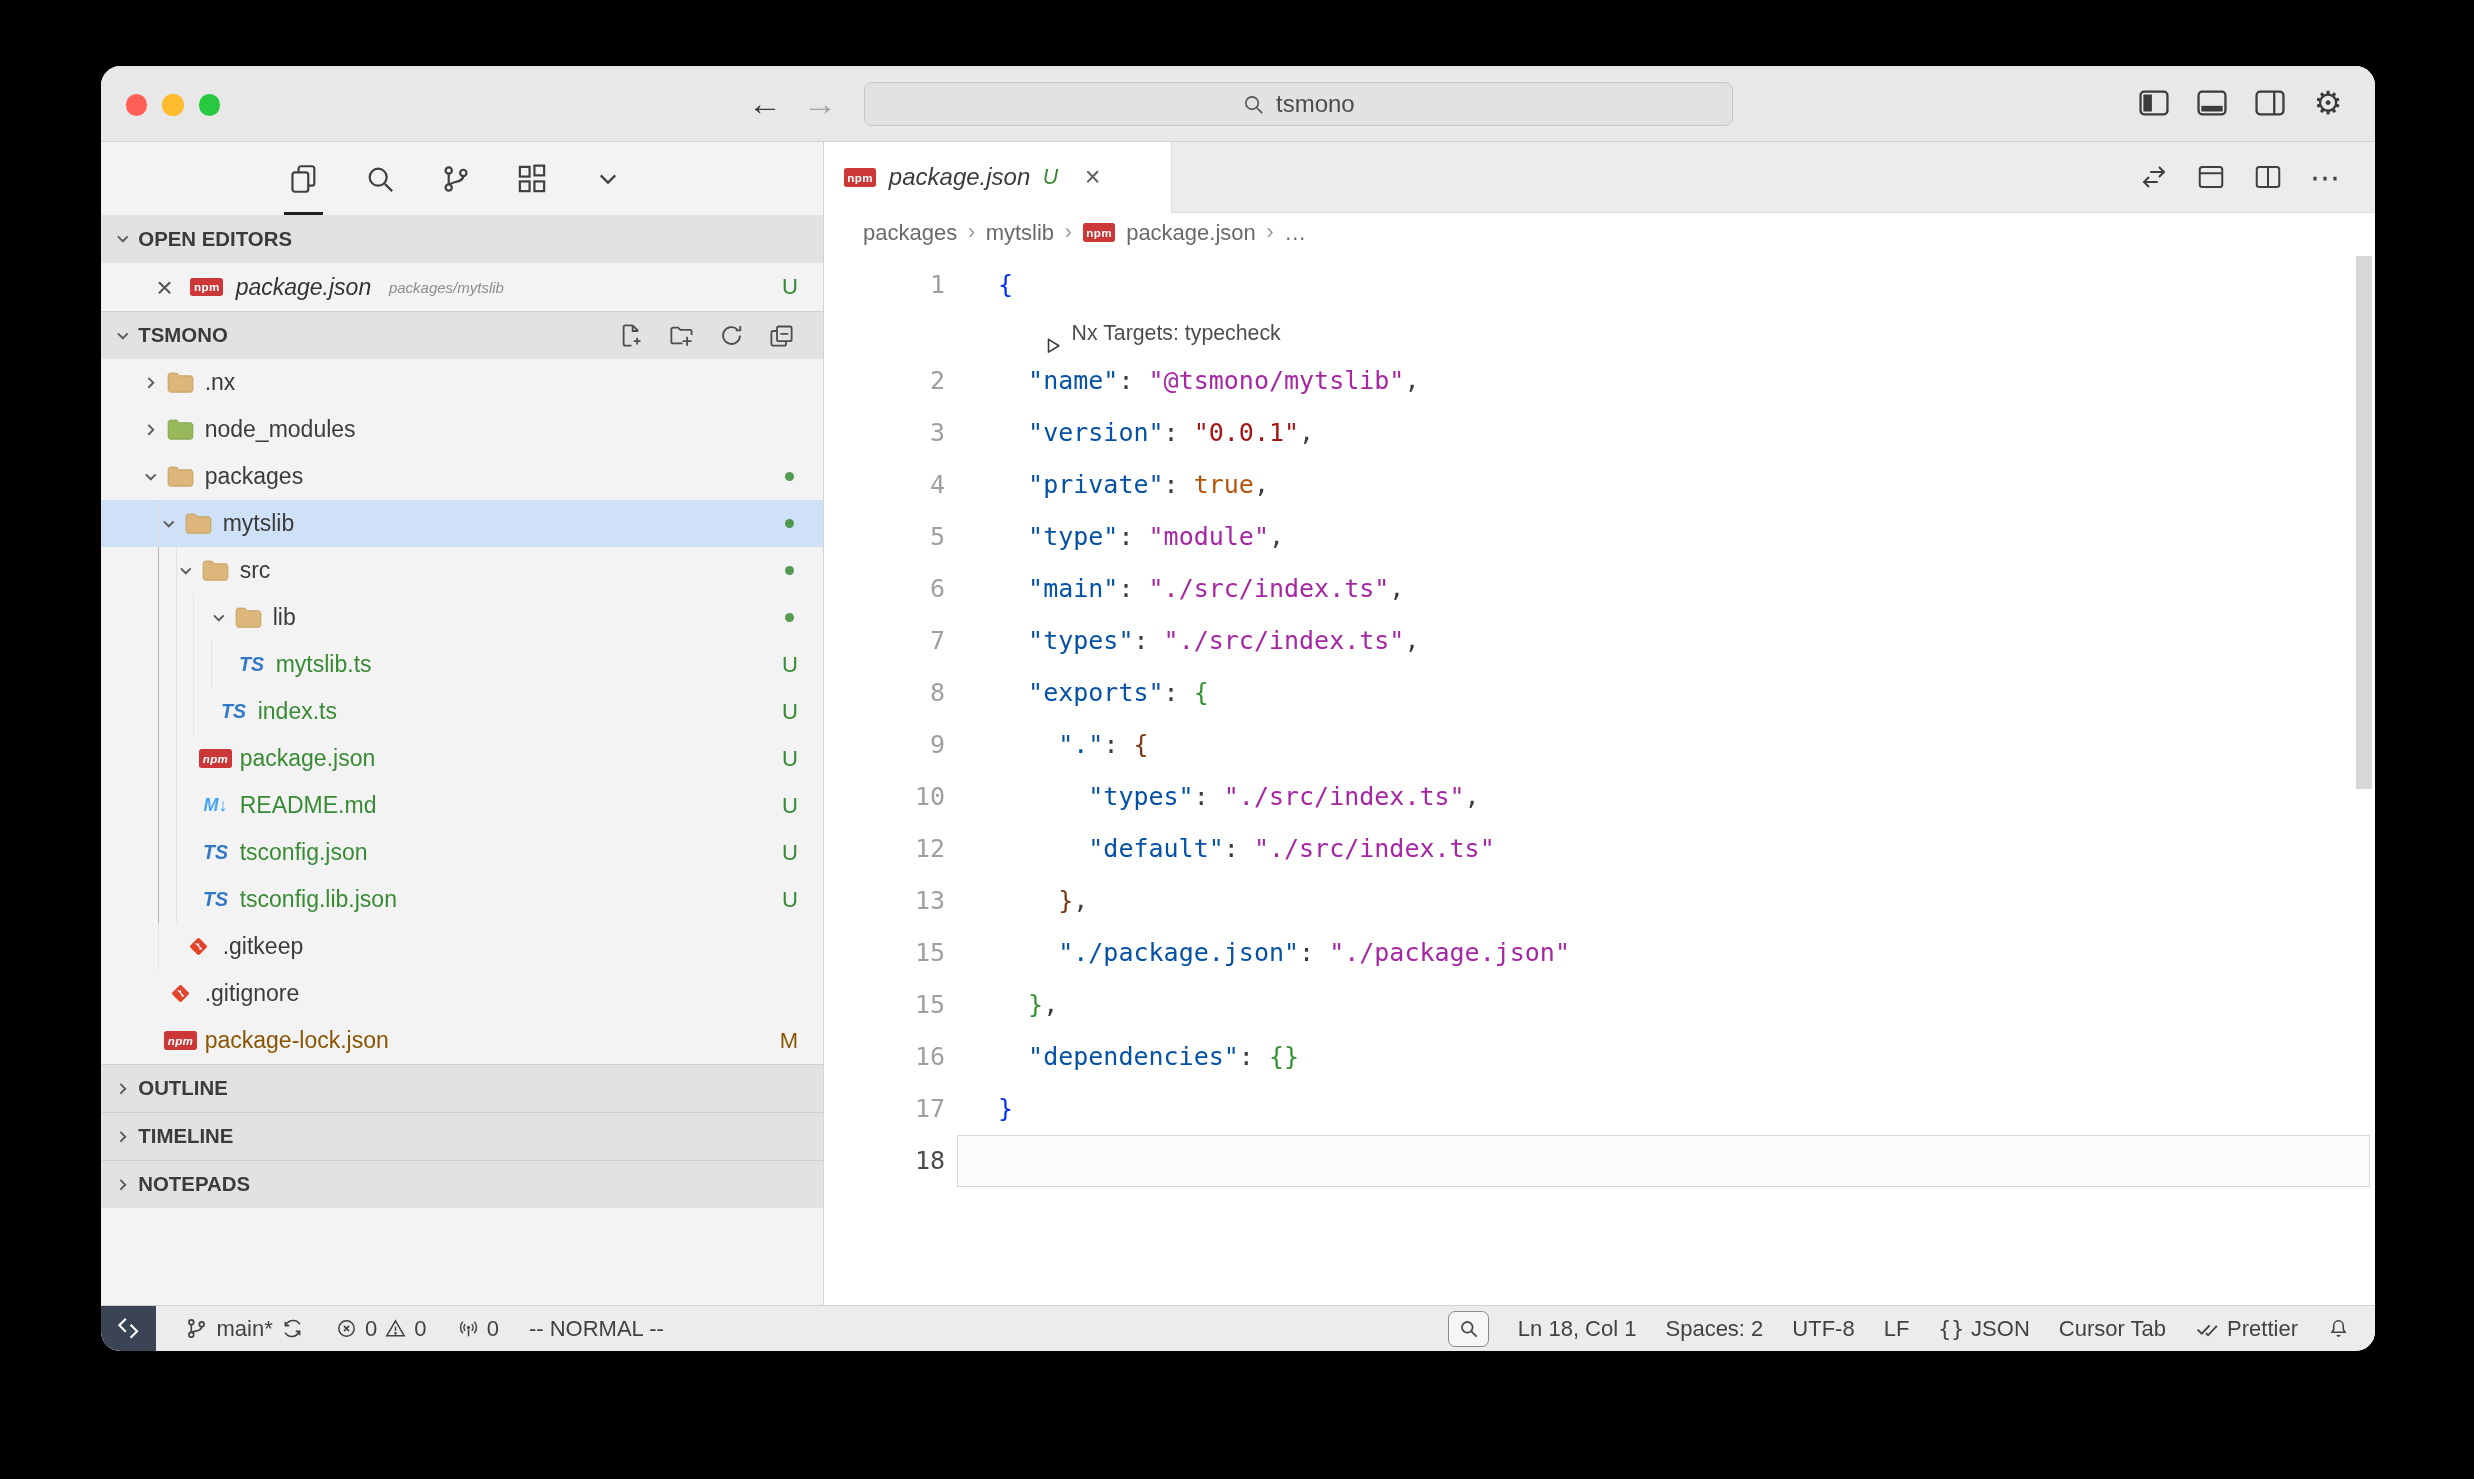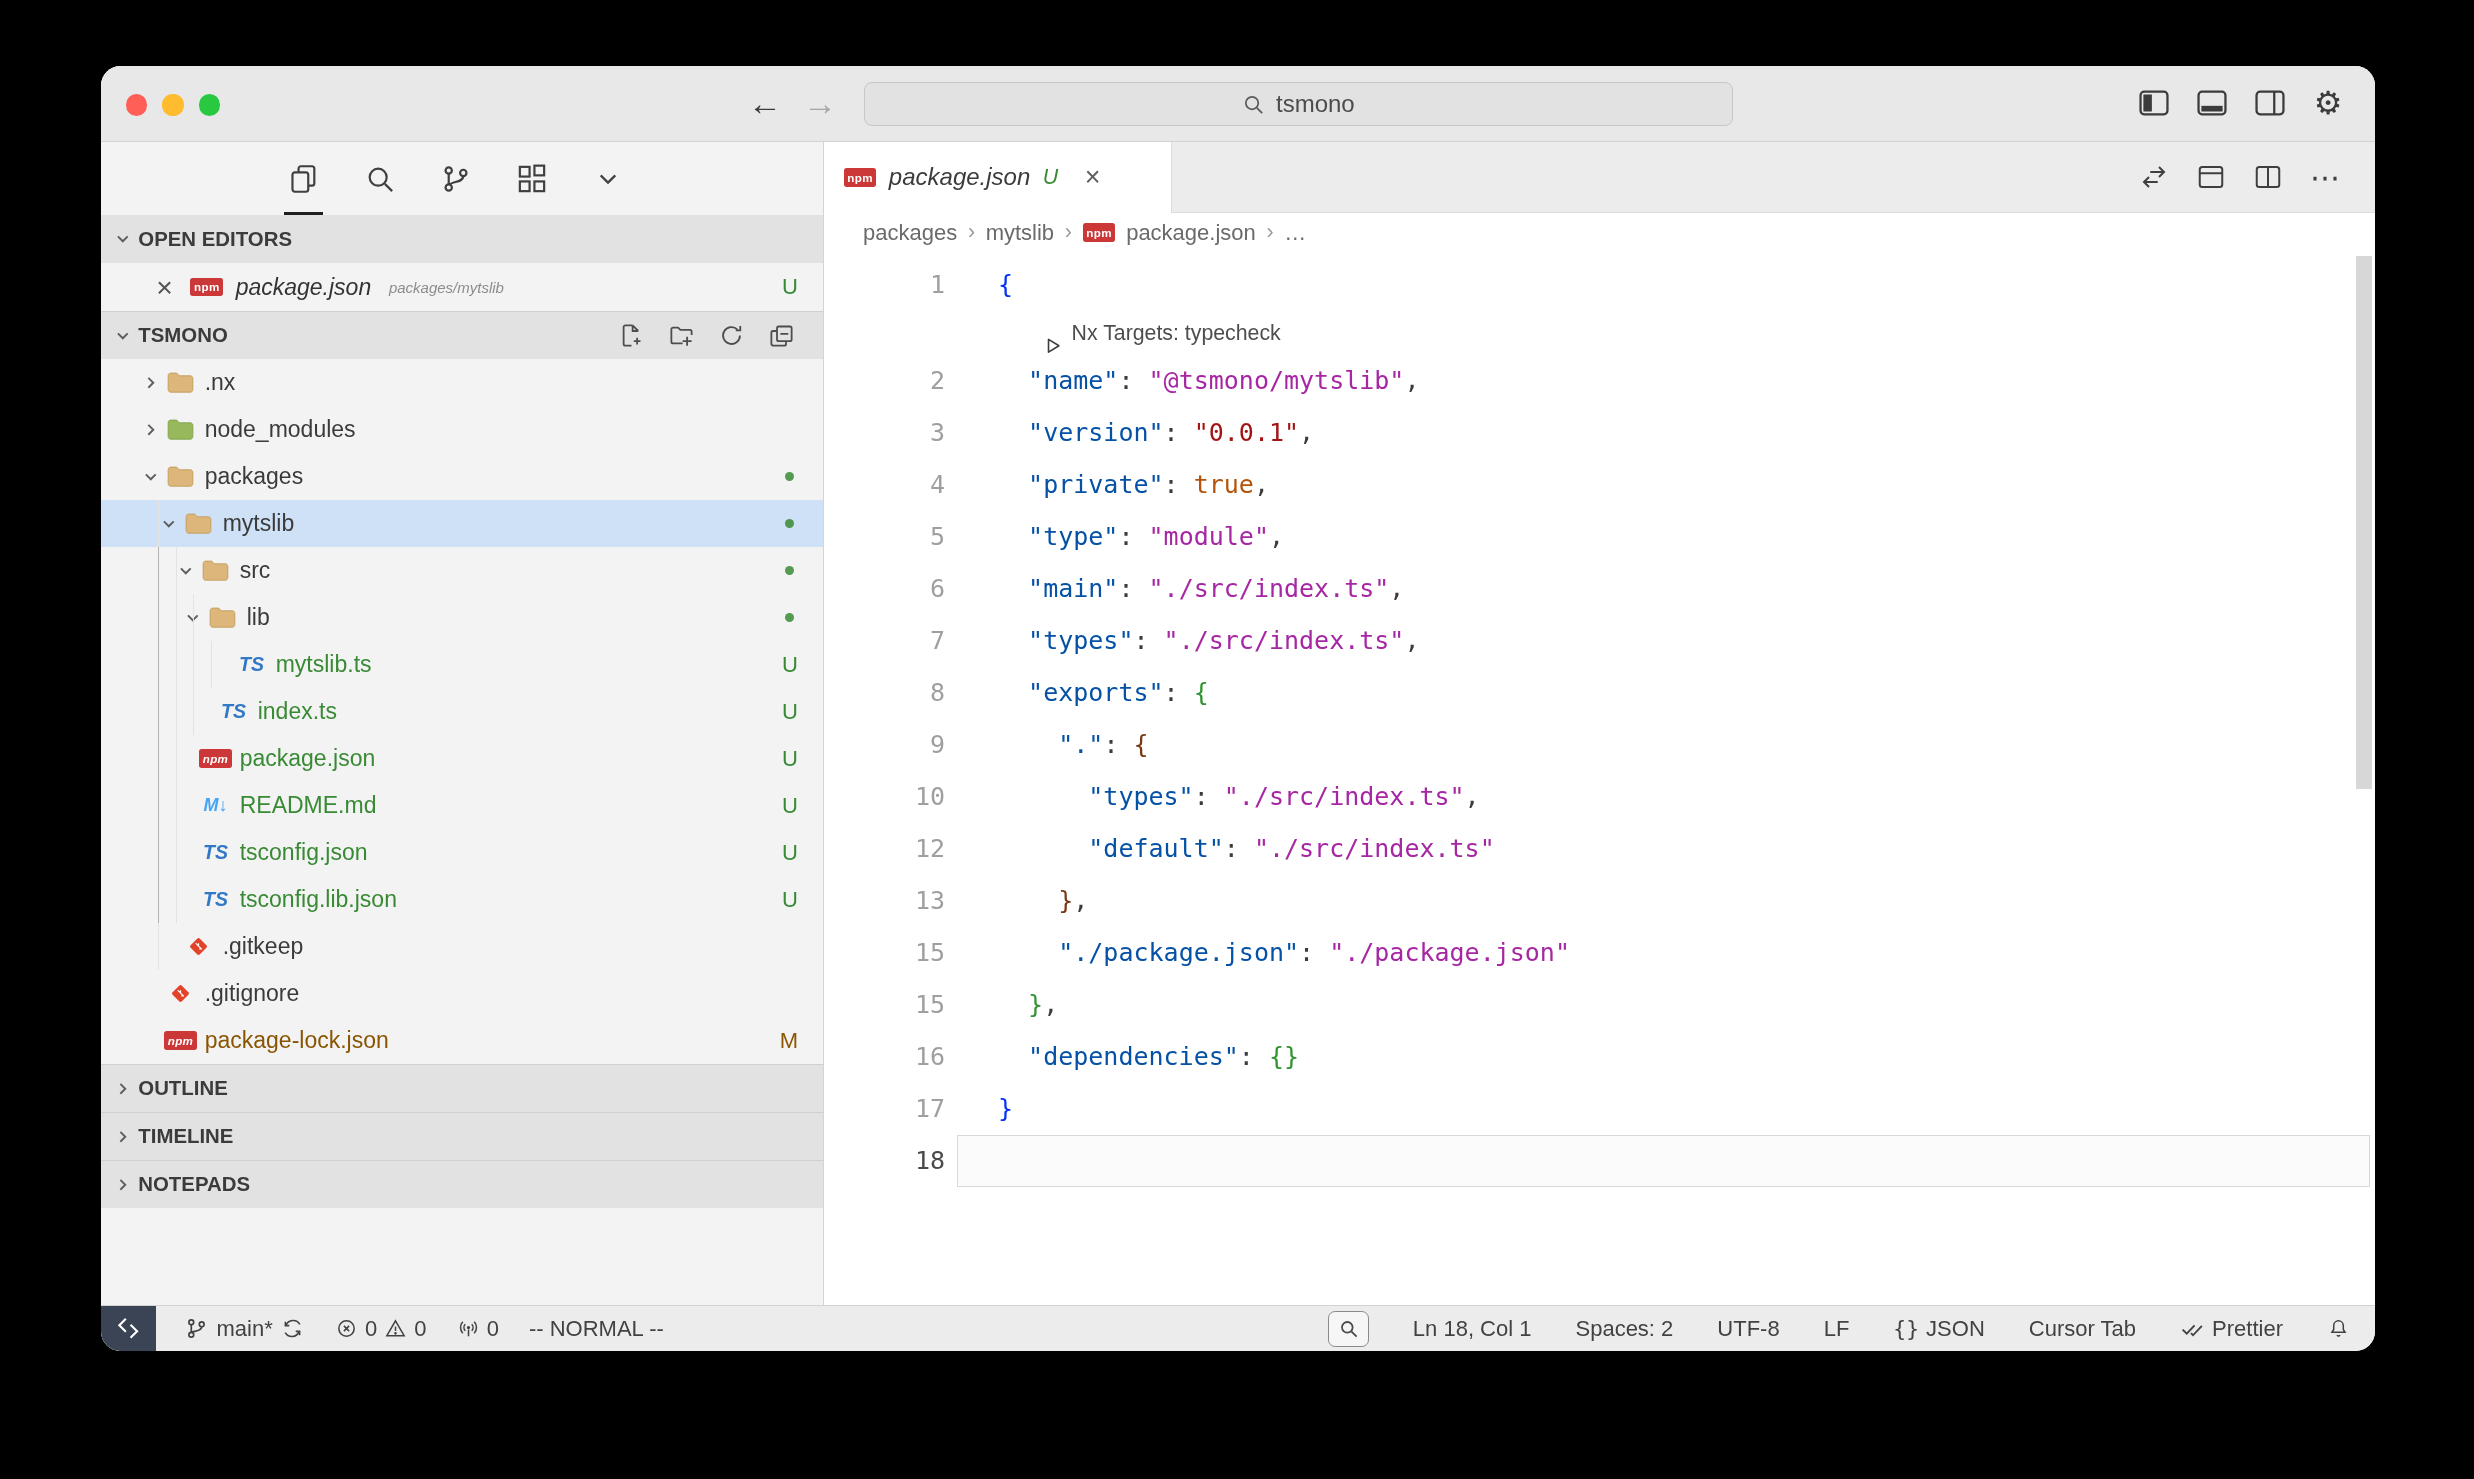--- a/index.html
+++ b/index.html
@@ -107,21 +107,21 @@
 
   .vthumb { position:absolute; right:2.7px; top:114px; width:16px; height:533px;
             background:rgba(110,110,110,.28); }
 
   
   .statusbar { flex:0 0 46px; background:#ececec; border-top:0.9px solid #d2d2d2;
                display:flex; align-items:center; font-size:22px; color:#424242; }
   .remote { width:55px; height:100%; background:#3a4454; display:flex; align-items:center; justify-content:center; }
   .sb-left { display:flex; align-items:center; gap:30px; margin-left:28.4px; }
   .sb-item { display:flex; align-items:center; gap:7.1px; white-space:nowrap; }
-  .sb-right { margin-left:auto; display:flex; align-items:center; gap:44px; padding-right:25px; }
+  .sb-right { margin-left:auto; display:flex; align-items:center; gap:29px; padding-right:25px; }
   .zoombox { width:41px; height:36px; border:1.8px solid #8a8a8a; border-radius:7.1px;
              display:flex; align-items:center; justify-content:center; background:#f6f6f6; }
   .sb-braces { font-family:"DejaVu Sans Mono", monospace; font-size:21.3px; }
 </style>
 </head>
 <body>
 
 <div class="window">
 
   <div class="titlebar">
@@ -319,21 +319,21 @@
             <span class="ticonw">
               <svg class="fico" width="27" height="21.3" viewBox="0 0 24 19">
                 <path d="M1 3.2C1 2 2 1 3.2 1h5.4l2.3 2.4h9.9c1.2 0 2.2 1 2.2 2.2v10.2c0 1.2-1 2.2-2.2 2.2H3.2C2 18 1 17 1 15.8z" fill="#dcb67a" stroke="#c29b58" stroke-width="0.8"></path>
               </svg>
             </span>
             <span class="tlabel">src</span>
             <span class="tright">
               <span class="gdot"></span>
             </span>
           </div>
-          <div class="trow" style="padding-left: 76px; justify-content: center;">
+          <div class="trow" style="padding-left: 102px; justify-content: center;">
             <span class="guide activeg" style="left:57px"></span>
             <span class="guide" style="left:75px"></span>
             <span class="guide" style="left:92px"></span>
             <span class="tchev">
               <svg width="19.6" height="19.6" viewBox="0 0 16 16" fill="none" stroke="#5f5f5f" stroke-width="1.6">
                 <path d="M4 6l4 4 4-4"></path>
               </svg>
             </span>
             <span class="ticonw">
               <svg class="fico" width="27" height="21.3" viewBox="0 0 24 19">

